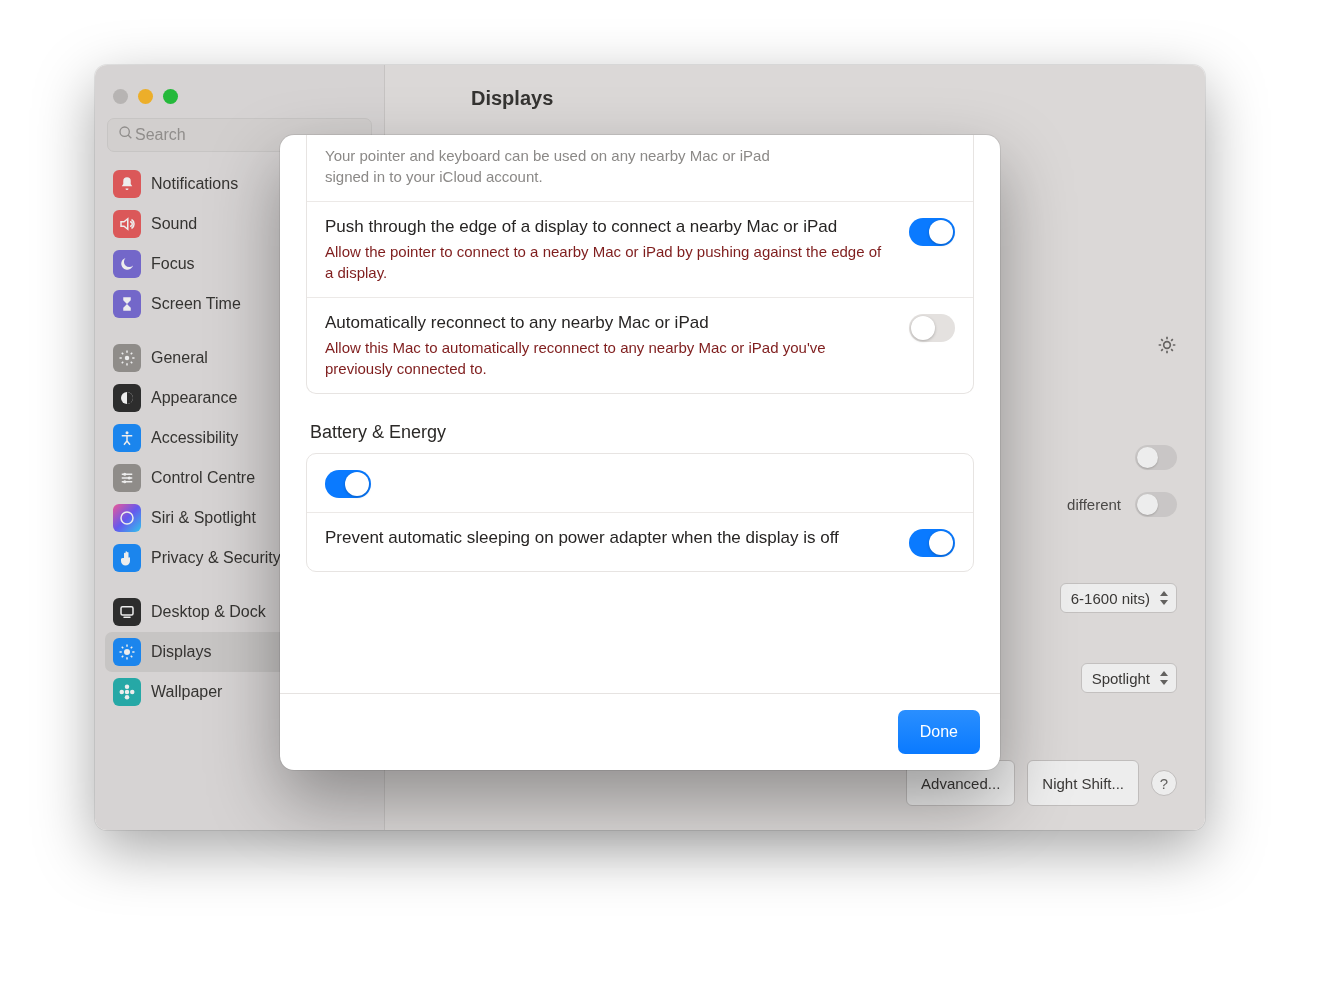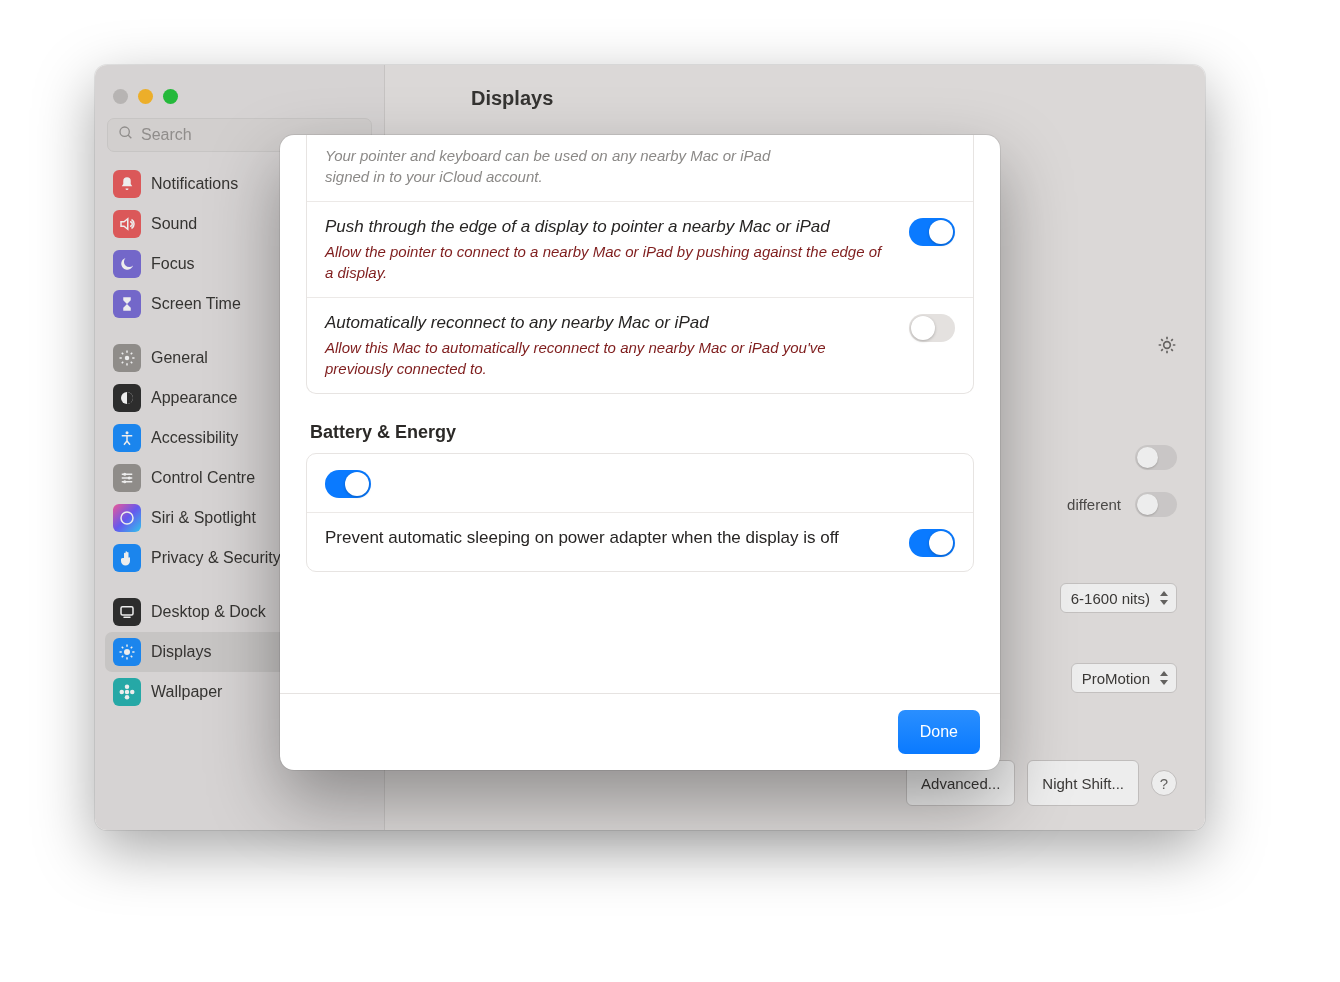--- a/index.html
+++ b/index.html
@@ -46,21 +46,21 @@
     .search {
       width: 100%;
       height: 34px;
       border-radius: 7px;
       border: 1px solid #d7d4d3;
       background: #e2dfde;
       display: flex;
       align-items: center;
       padding: 0 10px;
       color: #9b9896;
-      gap: 7px;
+      gap: 1px;
     }
     .search svg { width: 16px; height: 16px; stroke: #9b9896; fill: none; stroke-width: 2; }
     .search span { font-size: 16px; }
     .sb-list { padding: 0 10px; overflow: hidden; }
     .sb-item {
       display: flex;
       align-items: center;
       gap: 10px;
       height: 40px;
       border-radius: 7px;
@@ -216,21 +216,21 @@
       line-height: 1.35;
     }
     .row-sub {
       font-size: 15px;
       color: #7f1d1d;
       line-height: 1.4;
       margin-top: 2px;
     }
     .section-header {
       font-size: 18px;
-      font-weight: 700;
+      font-weight: 400;
       color: #2b2927;
       padding: 0 4px 10px 4px;
     }
     .toggle {
       width: 46px; height: 28px;
       border-radius: 28px;
       position: relative;
       flex-shrink: 0;
       margin-top: 2px;
     }
@@ -417,48 +417,48 @@
     <div class="bg-controls" style="top:380px;">
       <div class="bg-toggle"></div>
       <div class="bg-row" style="gap:14px;">
         <span>different</span>
         <div class="bg-toggle"></div>
       </div>
       <div class="bg-select du" style="margin-top:44px;">
         <span>6-1600 nits)</span>
       </div>
       <div class="bg-select du" style="margin-top:28px;">
-        <span>ProMotion</span>
+        <span>Spotlight</span>
       </div>
     </div>
 
     <div class="bottom-buttons">
       <div class="mac-btn">
           <span>Advanced...</span>
         </div>
       <div class="mac-btn">
           <span>Night Shift...</span>
         </div>
       <div class="help-circle">?</div>
     </div>
   </div>
 
   <div class="scrim"></div>
 </div>
 
 <div class="modal">
   <div class="modal-body">
-    <div class="panel-section" style="border-top-left-radius:0;border-top-right-radius:0;border-top:none;margin-top:0;font-style:italic;">
+    <div class="panel-section" style="border-top-left-radius:0;border-top-right-radius:0;border-top:none;margin-top:0;">
       <div class="cut-text" style="padding-top:10px;">
         <span>Your pointer and keyboard can be used on any nearby Mac or iPad</span><br>
         <span>signed in to your iCloud account.</span>
       </div>
       <div class="panel-row">
         <div class="row-text">
-          <div class="row-title">Push through the edge of a display to pointer a nearby Mac or iPad</div>
+          <div class="row-title">Push through the edge of a display to connect a nearby Mac or iPad</div>
           <div class="row-sub">Allow the pointer to connect to a nearby Mac or iPad by pushing against the edge of a display.</div>
         </div>
         <div class="toggle on"></div>
       </div>
       <div class="panel-row">
         <div class="row-text">
           <div class="row-title">Automatically reconnect to any nearby Mac or iPad</div>
           <div class="row-sub">Allow this Mac to automatically reconnect to any nearby Mac or iPad you've previously connected to.</div>
         </div>
         <div class="toggle off"></div>

